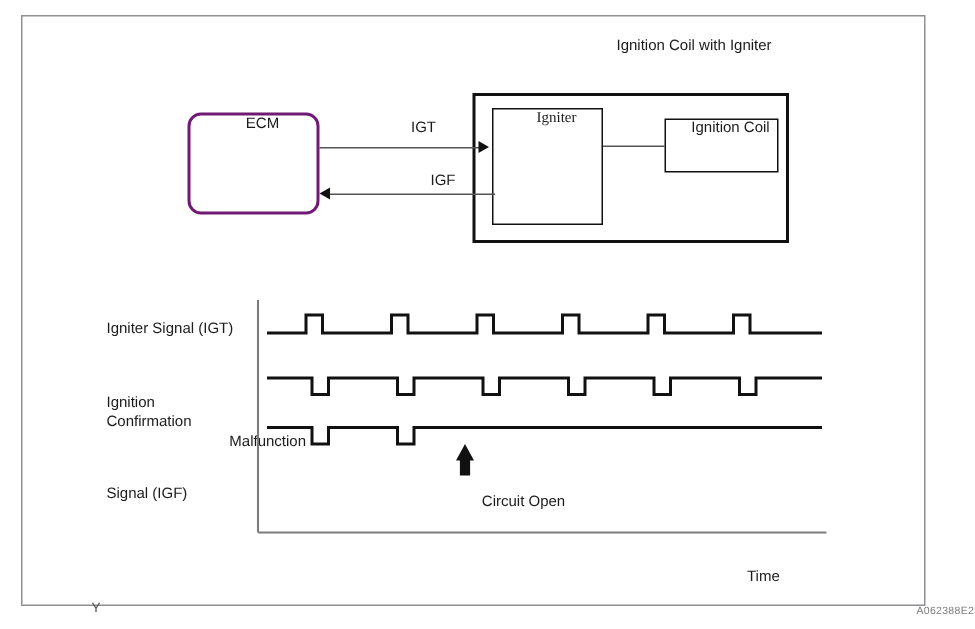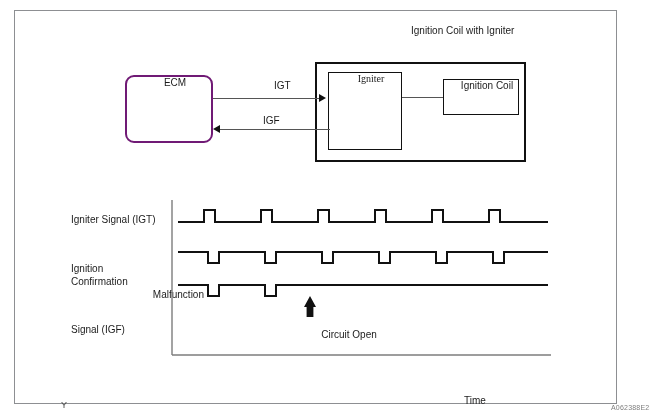--- a/index.html
+++ b/index.html
@@ -134,35 +134,35 @@
     <div class="box" id="coil-box">
       <span>Ignition Coil</span>
     </div>
 
     <div class="hline" style="left:198px; top:87px; width:110px;"></div>
     <div class="arrow-r" style="left:304px; top:83px;"></div>
     <div class="txt" style="left:235px; top:69px;">IGT</div>
 
     <div class="hline" style="left:204px; top:118px; width:111px;"></div>
     <div class="arrow-l" style="left:198px; top:114px;"></div>
-    <div class="txt" style="left:224px; top:104px;">IGF</div>
+    <div class="txt" style="left:248px; top:104px;">IGF</div>
 
     <div class="hline" style="left:387px; top:86px; width:41px;"></div>
 
     <div class="txt" style="left:32px; top:203px;">Igniter Signal (IGT)</div>
 
     <div class="txt" style="left:32px; top:252px;">Ignition</div>
     <div class="txt" style="left:32px; top:265px;">Confirmation</div>
     <div class="txt" style="left:32px; top:278px;margin-top:35px;">Signal (IGF)</div>
 
     <div class="txt r" style="left:70px; top:278px; width:95px;">Malfunction</div>
 
     <div class="txt c" style="left:265px; top:318px; width:90px;text-align:center;">Circuit Open</div>
 
-    <div class="txt" style="left:425px; top:368px;margin-top:16px;">Time</div>
+    <div class="txt" style="left:459px; top:368px;">Time</div>
 
     <div class="txt" id="corner-y">Y</div>
     <div class="txt" id="corner-code">A062388E23</div>
   </div>
 
   <svg id="chart-svg" width="650" height="419">
     <g id="axes">
         <line x1="172" y1="200" x2="172" y2="355" stroke="#7c7c7c" stroke-width="1.4"></line>
         <line x1="172" y1="355" x2="551" y2="355" stroke="#7c7c7c" stroke-width="1.4"></line>
       </g>

